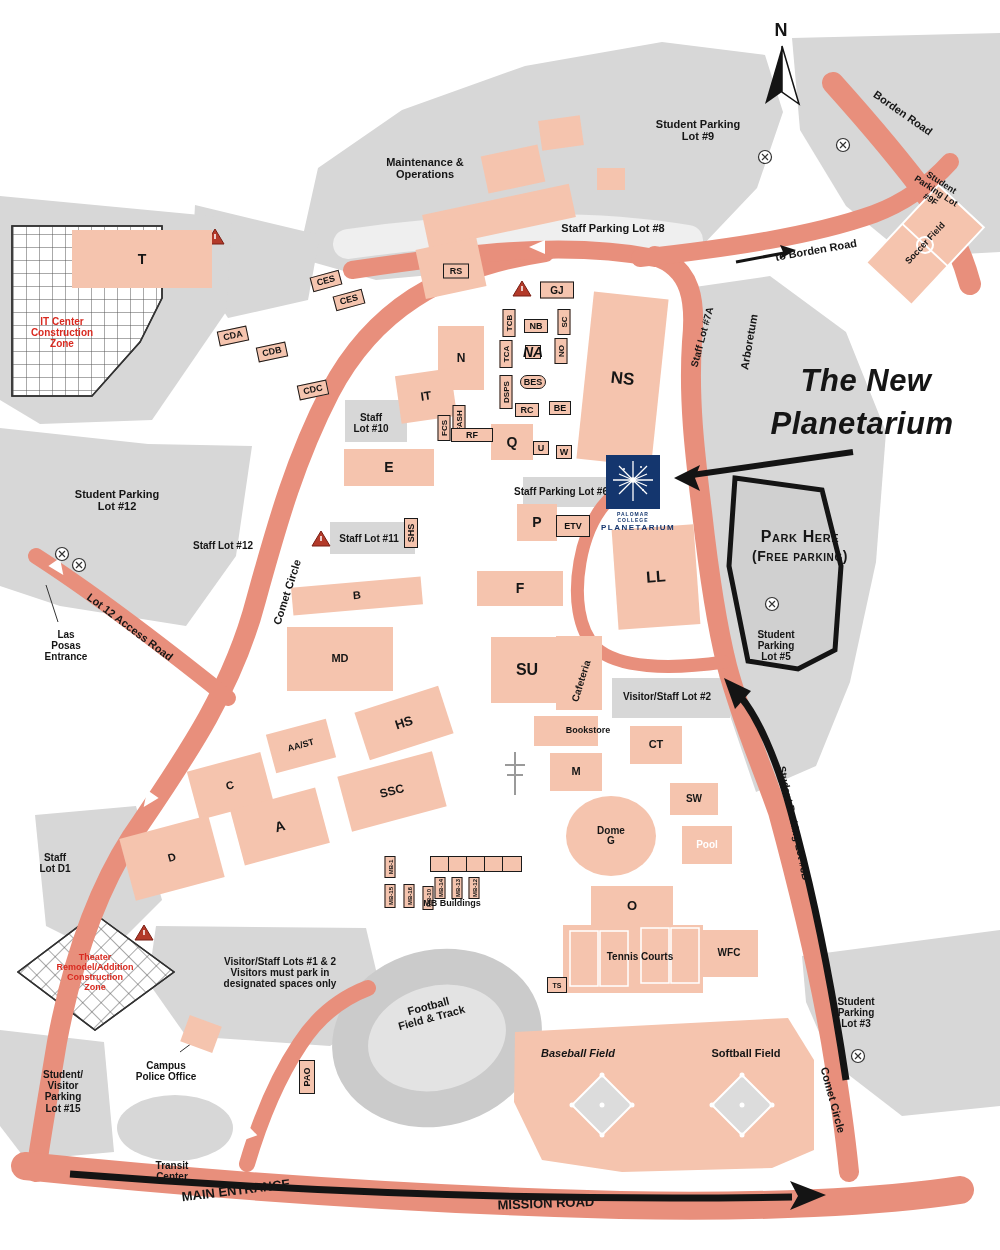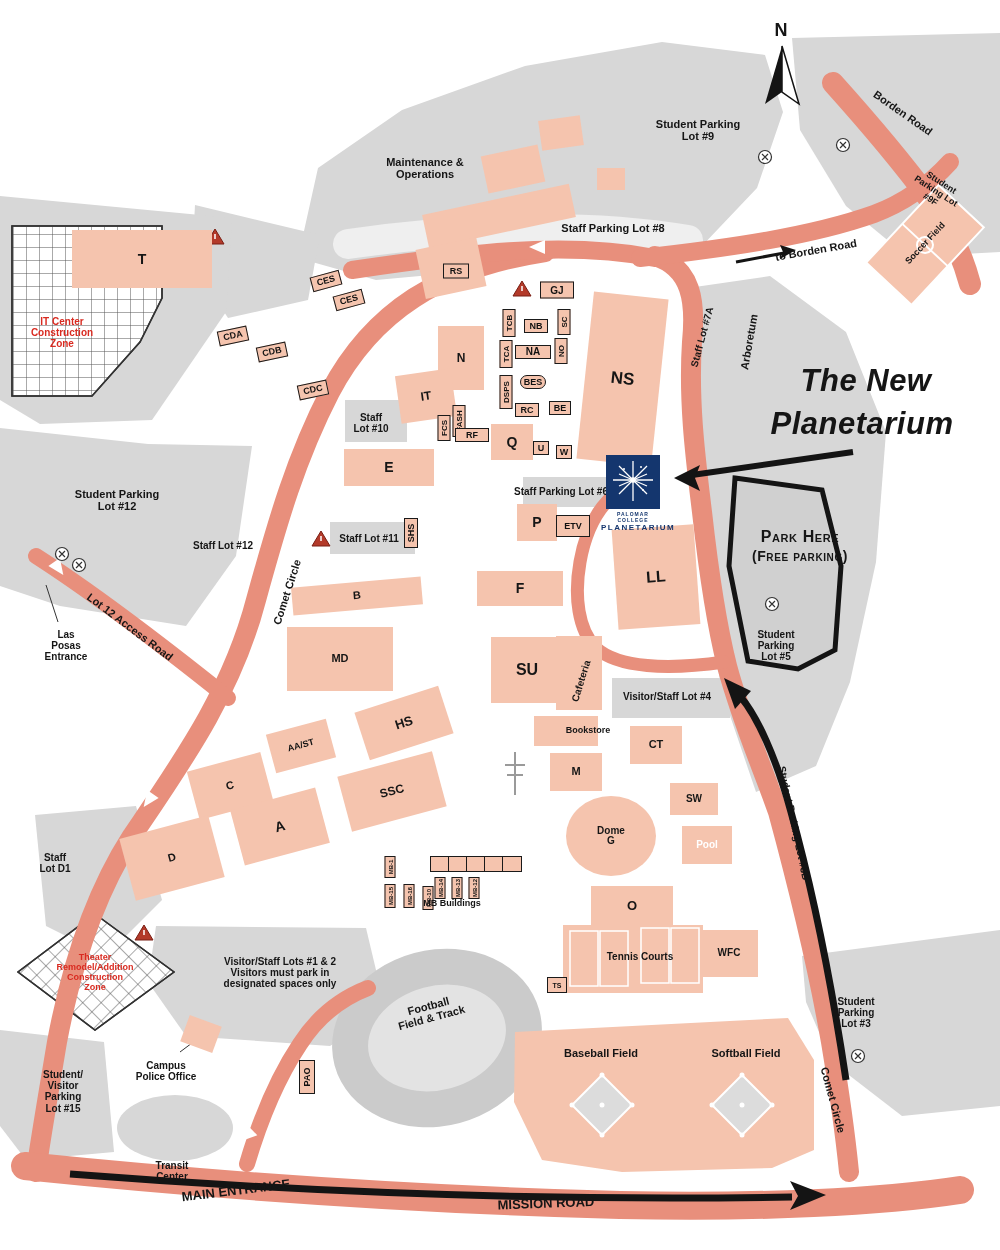--- a/index.html
+++ b/index.html
@@ -245,29 +245,29 @@
       <div class="code-box" style="left: 349px; top: 300px; width: 30px; height: 15px; font-size: 9px; transform: translate(-50%, -50%) rotate(-15deg);">CES</div>
       <div class="code-box" style="left: 233px; top: 336px; width: 30px; height: 15px; font-size: 9px; transform: translate(-50%, -50%) rotate(-12deg);">CDA</div>
       <div class="code-box" style="left: 272px; top: 352px; width: 30px; height: 15px; font-size: 9px; transform: translate(-50%, -50%) rotate(-12deg);">CDB</div>
       <div class="code-box" style="left: 313px; top: 390px; width: 30px; height: 15px; font-size: 9px; transform: translate(-50%, -50%) rotate(-12deg);">CDC</div>
       <div class="code-box" style="left: 456px; top: 271px; width: 26px; height: 15px; font-size: 9px; transform: translate(-50%, -50%);">RS</div>
       <div class="code-box" style="left: 557px; top: 290px; width: 34px; height: 17px; font-size: 10px; transform: translate(-50%, -50%);">GJ</div>
       <div class="code-box" style="left: 509px; top: 323px; width: 28px; height: 13px; font-size: 8px; transform: translate(-50%, -50%) rotate(-90deg);">TCB</div>
       <div class="code-box" style="left: 536px; top: 326px; width: 24px; height: 14px; font-size: 9px; transform: translate(-50%, -50%);">NB</div>
       <div class="code-box" style="left: 564px; top: 322px; width: 26px; height: 13px; font-size: 8px; transform: translate(-50%, -50%) rotate(-90deg);">SC</div>
       <div class="code-box" style="left: 506px; top: 354px; width: 28px; height: 13px; font-size: 8px; transform: translate(-50%, -50%) rotate(-90deg);">TCA</div>
-      <div class="code-box" style="left: 533px; top: 352px; width: 36px; height: 14px; font-size: 10px; transform: translate(-50%, -50%);">NA</div>
+      <div class="code-box" style="left: 533px; top: 352px; width: 16px; height: 14px; font-size: 14px; transform: translate(-50%, -50%); font-style: italic;">NA</div>
       <div class="code-box" style="left: 561px; top: 351px; width: 26px; height: 13px; font-size: 8px; transform: translate(-50%, -50%) rotate(-90deg);">NO</div>
       <div class="code-box" style="left: 506px; top: 392px; width: 34px; height: 13px; font-size: 8px; transform: translate(-50%, -50%) rotate(-90deg);">DSPS</div>
       <div class="code-box" style="left: 533px; top: 382px; width: 26px; height: 14px; font-size: 9px; transform: translate(-50%, -50%); border-radius: 7px;">BES</div>
       <div class="code-box" style="left: 527px; top: 410px; width: 24px; height: 14px; font-size: 9px; transform: translate(-50%, -50%);">RC</div>
       <div class="code-box" style="left: 560px; top: 408px; width: 22px; height: 14px; font-size: 9px; transform: translate(-50%, -50%);">BE</div>
       <div class="code-box" style="left: 444px; top: 428px; width: 26px; height: 13px; font-size: 8px; transform: translate(-50%, -50%) rotate(-90deg);">FCS</div>
       <div class="code-box" style="left: 459px; top: 421px; width: 32px; height: 13px; font-size: 8px; transform: translate(-50%, -50%) rotate(-90deg);">FASH</div>
-      <div class="code-box" style="left: 472px; top: 435px; width: 34px; height: 14px; font-size: 9px; transform: translate(-50%, -50%);">RF</div>
+      <div class="code-box" style="left: 472px; top: 435px; width: 42px; height: 14px; font-size: 9px; transform: translate(-50%, -50%);">RF</div>
       <div class="code-box" style="left: 541px; top: 448px; width: 16px; height: 14px; font-size: 9px; transform: translate(-50%, -50%);">U</div>
       <div class="code-box" style="left: 564px; top: 452px; width: 16px; height: 14px; font-size: 9px; transform: translate(-50%, -50%);">W</div>
       <div class="code-box" style="left: 411px; top: 533px; width: 30px; height: 14px; font-size: 9px; transform: translate(-50%, -50%) rotate(-90deg);">SHS</div>
       <div class="code-box" style="left: 573px; top: 526px; width: 34px; height: 22px; font-size: 9px; transform: translate(-50%, -50%);">ETV</div>
       <div class="code-box" style="left: 557px; top: 985px; width: 20px; height: 16px; font-size: 7px; transform: translate(-50%, -50%);">TS</div>
       <div class="code-box" style="left: 307px; top: 1077px; width: 34px; height: 16px; font-size: 9px; transform: translate(-50%, -50%) rotate(-90deg);">PAO</div>
       <div class="code-box" style="left: 390px; top: 867px; width: 22px; height: 11px; font-size: 6px; transform: translate(-50%, -50%) rotate(-90deg);">MB-1</div>
       <div class="code-box" style="left: 390px; top: 896px; width: 24px; height: 11px; font-size: 6px; transform: translate(-50%, -50%) rotate(-90deg);">MB-15</div>
       <div class="code-box" style="left: 409px; top: 896px; width: 24px; height: 11px; font-size: 6px; transform: translate(-50%, -50%) rotate(-90deg);">MB-16</div>
       <div class="code-box" style="left: 428px; top: 898px; width: 24px; height: 11px; font-size: 6px; transform: translate(-50%, -50%) rotate(-90deg);">MB-10</div>
@@ -307,40 +307,40 @@
       <div class="map-label" style="left: 223px; top: 546px; font-size: 10px; transform: translate(-50%, -50%);">Staff Lot #12</div>
       <div class="map-label" style="left: 369px; top: 539px; font-size: 10px; transform: translate(-50%, -50%);">Staff Lot #11</div>
       <div class="map-label" style="left: 287px; top: 592px; font-size: 11px; transform: translate(-50%, -50%) rotate(-72deg);">Comet Circle</div>
       <div class="map-label" style="left: 130px; top: 627px; font-size: 11px; transform: translate(-50%, -50%) rotate(37deg);">Lot 12 Access Road</div>
       <div class="map-label" style="left: 66px; top: 646px; font-size: 10px; transform: translate(-50%, -50%);">Las
 Posas
 Entrance</div>
       <div class="map-label" style="left: 776px; top: 646px; font-size: 10px; transform: translate(-50%, -50%);">Student
 Parking
 Lot #5</div>
-      <div class="map-label" style="left: 667px; top: 697px; font-size: 10px; transform: translate(-50%, -50%);">Visitor/Staff Lot #4</div>
+      <div class="map-label" style="left: 667px; top: 697px; font-size: 10px; transform: translate(-50%, -50%);">Visitor/Staff Lot #2</div>
       <div class="map-label" style="left: 581px; top: 681px; font-size: 10px; transform: translate(-50%, -50%) rotate(-73deg);">Cafeteria</div>
       <div class="map-label" style="left: 794px; top: 823px; font-size: 10px; transform: translate(-50%, -50%) rotate(78deg);">Student Parking Lot #3B</div>
       <div class="map-label" style="left: 55px; top: 863px; font-size: 10px; transform: translate(-50%, -50%);">Staff
 Lot D1</div>
       <div class="map-label" style="left: 452px; top: 903px; font-size: 9px; transform: translate(-50%, -50%);">MB Buildings</div>
       <div class="map-label" style="left: 640px; top: 957px; font-size: 10px; transform: translate(-50%, -50%);">Tennis Courts</div>
       <div class="map-label" style="left: 280px; top: 973px; font-size: 10px; transform: translate(-50%, -50%);">Visitor/Staff Lots #1 &amp; 2
 Visitors must park in
 designated spaces only</div>
       <div class="map-label red" style="left: 95px; top: 972px; font-size: 9px; transform: translate(-50%, -50%);">Theater
 Remodel/Addition
 Construction
 Zone</div>
       <div class="map-label" style="left: 856px; top: 1013px; font-size: 10px; transform: translate(-50%, -50%);">Student
 Parking
 Lot #3</div>
       <div class="map-label" style="left: 430px; top: 1012px; font-size: 11px; transform: translate(-50%, -50%) rotate(-15deg);">Football
 Field &amp; Track</div>
-      <div class="map-label" style="left: 601px; top: 1053px; font-size: 11px; transform: translate(-50%, -50%);">Baseball Field</div>
+      <div class="map-label" style="left: 578px; top: 1053px; font-size: 11px; transform: translate(-50%, -50%); font-style: italic;">Baseball Field</div>
       <div class="map-label" style="left: 746px; top: 1053px; font-size: 11px; transform: translate(-50%, -50%);">Softball Field</div>
       <div class="map-label" style="left: 166px; top: 1071px; font-size: 10px; transform: translate(-50%, -50%);">Campus
 Police Office</div>
       <div class="map-label" style="left: 63px; top: 1091px; font-size: 10px; transform: translate(-50%, -50%);">Student/
 Visitor
 Parking
 Lot #15</div>
       <div class="map-label" style="left: 172px; top: 1128px; font-size: 10px; transform: translate(-50%, -50%); margin-top: 43px;">Transit
 Center</div>
       <div class="map-label" style="left: 833px; top: 1100px; font-size: 11px; transform: translate(-50%, -50%) rotate(75deg);">Comet Circle</div>

